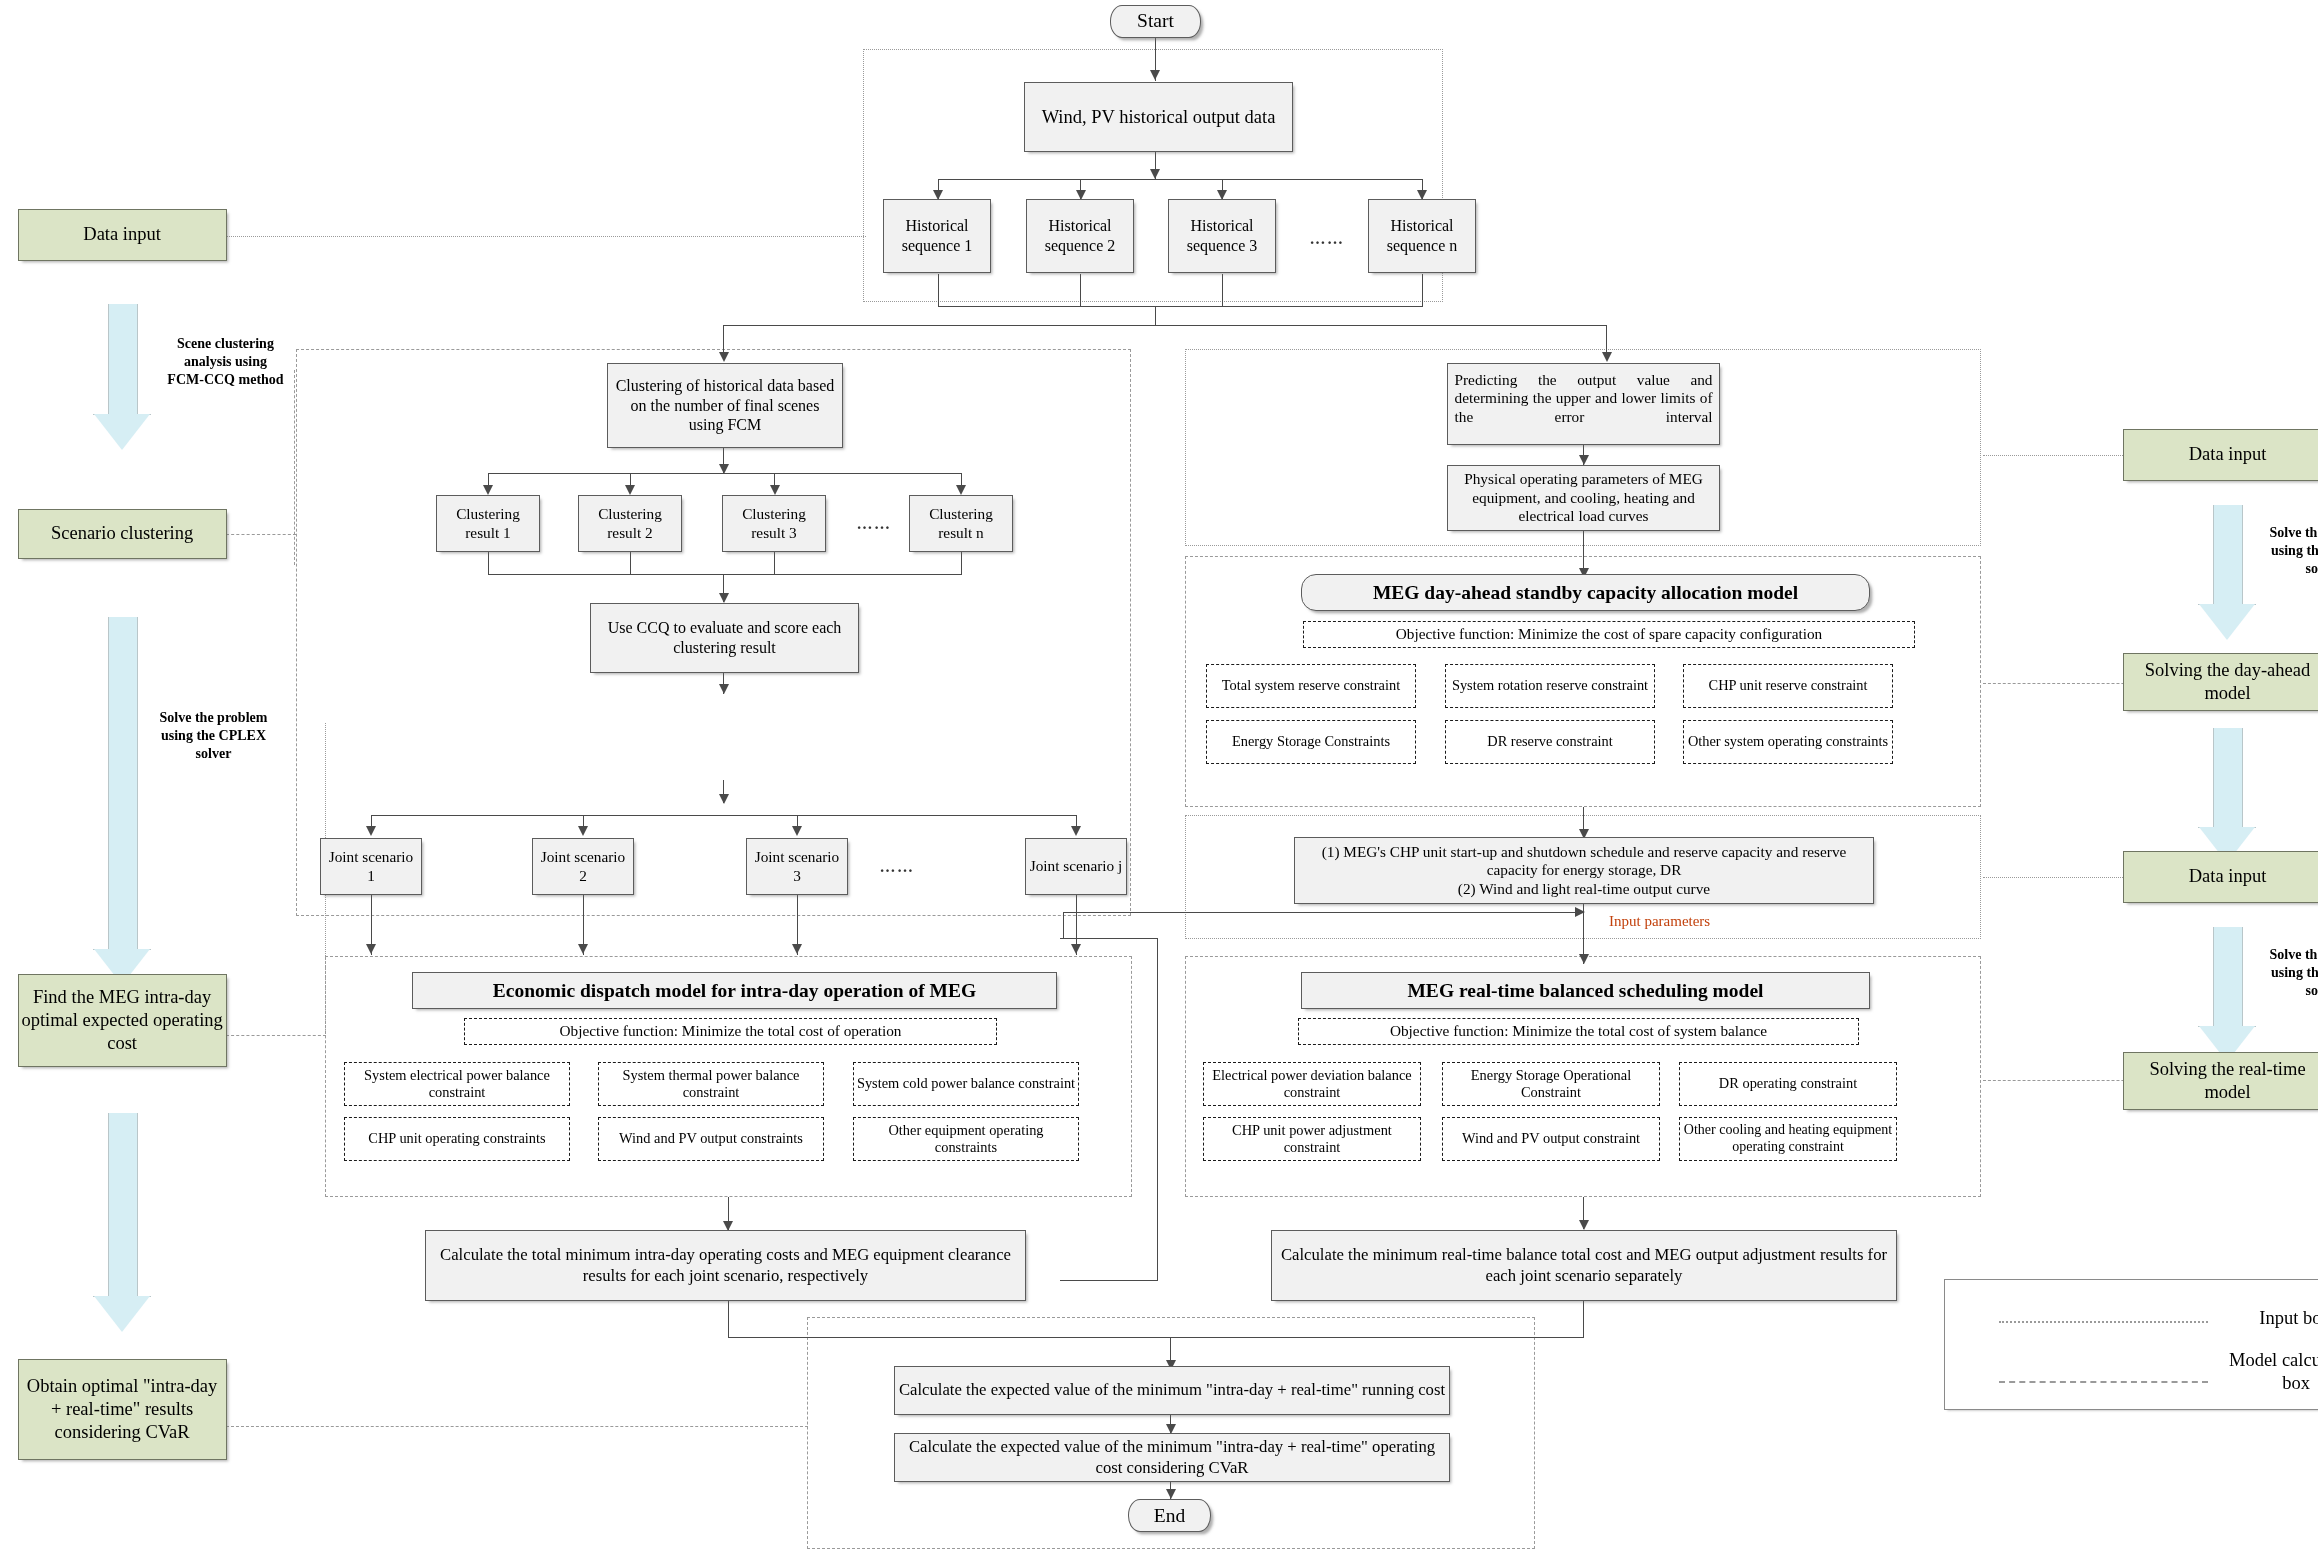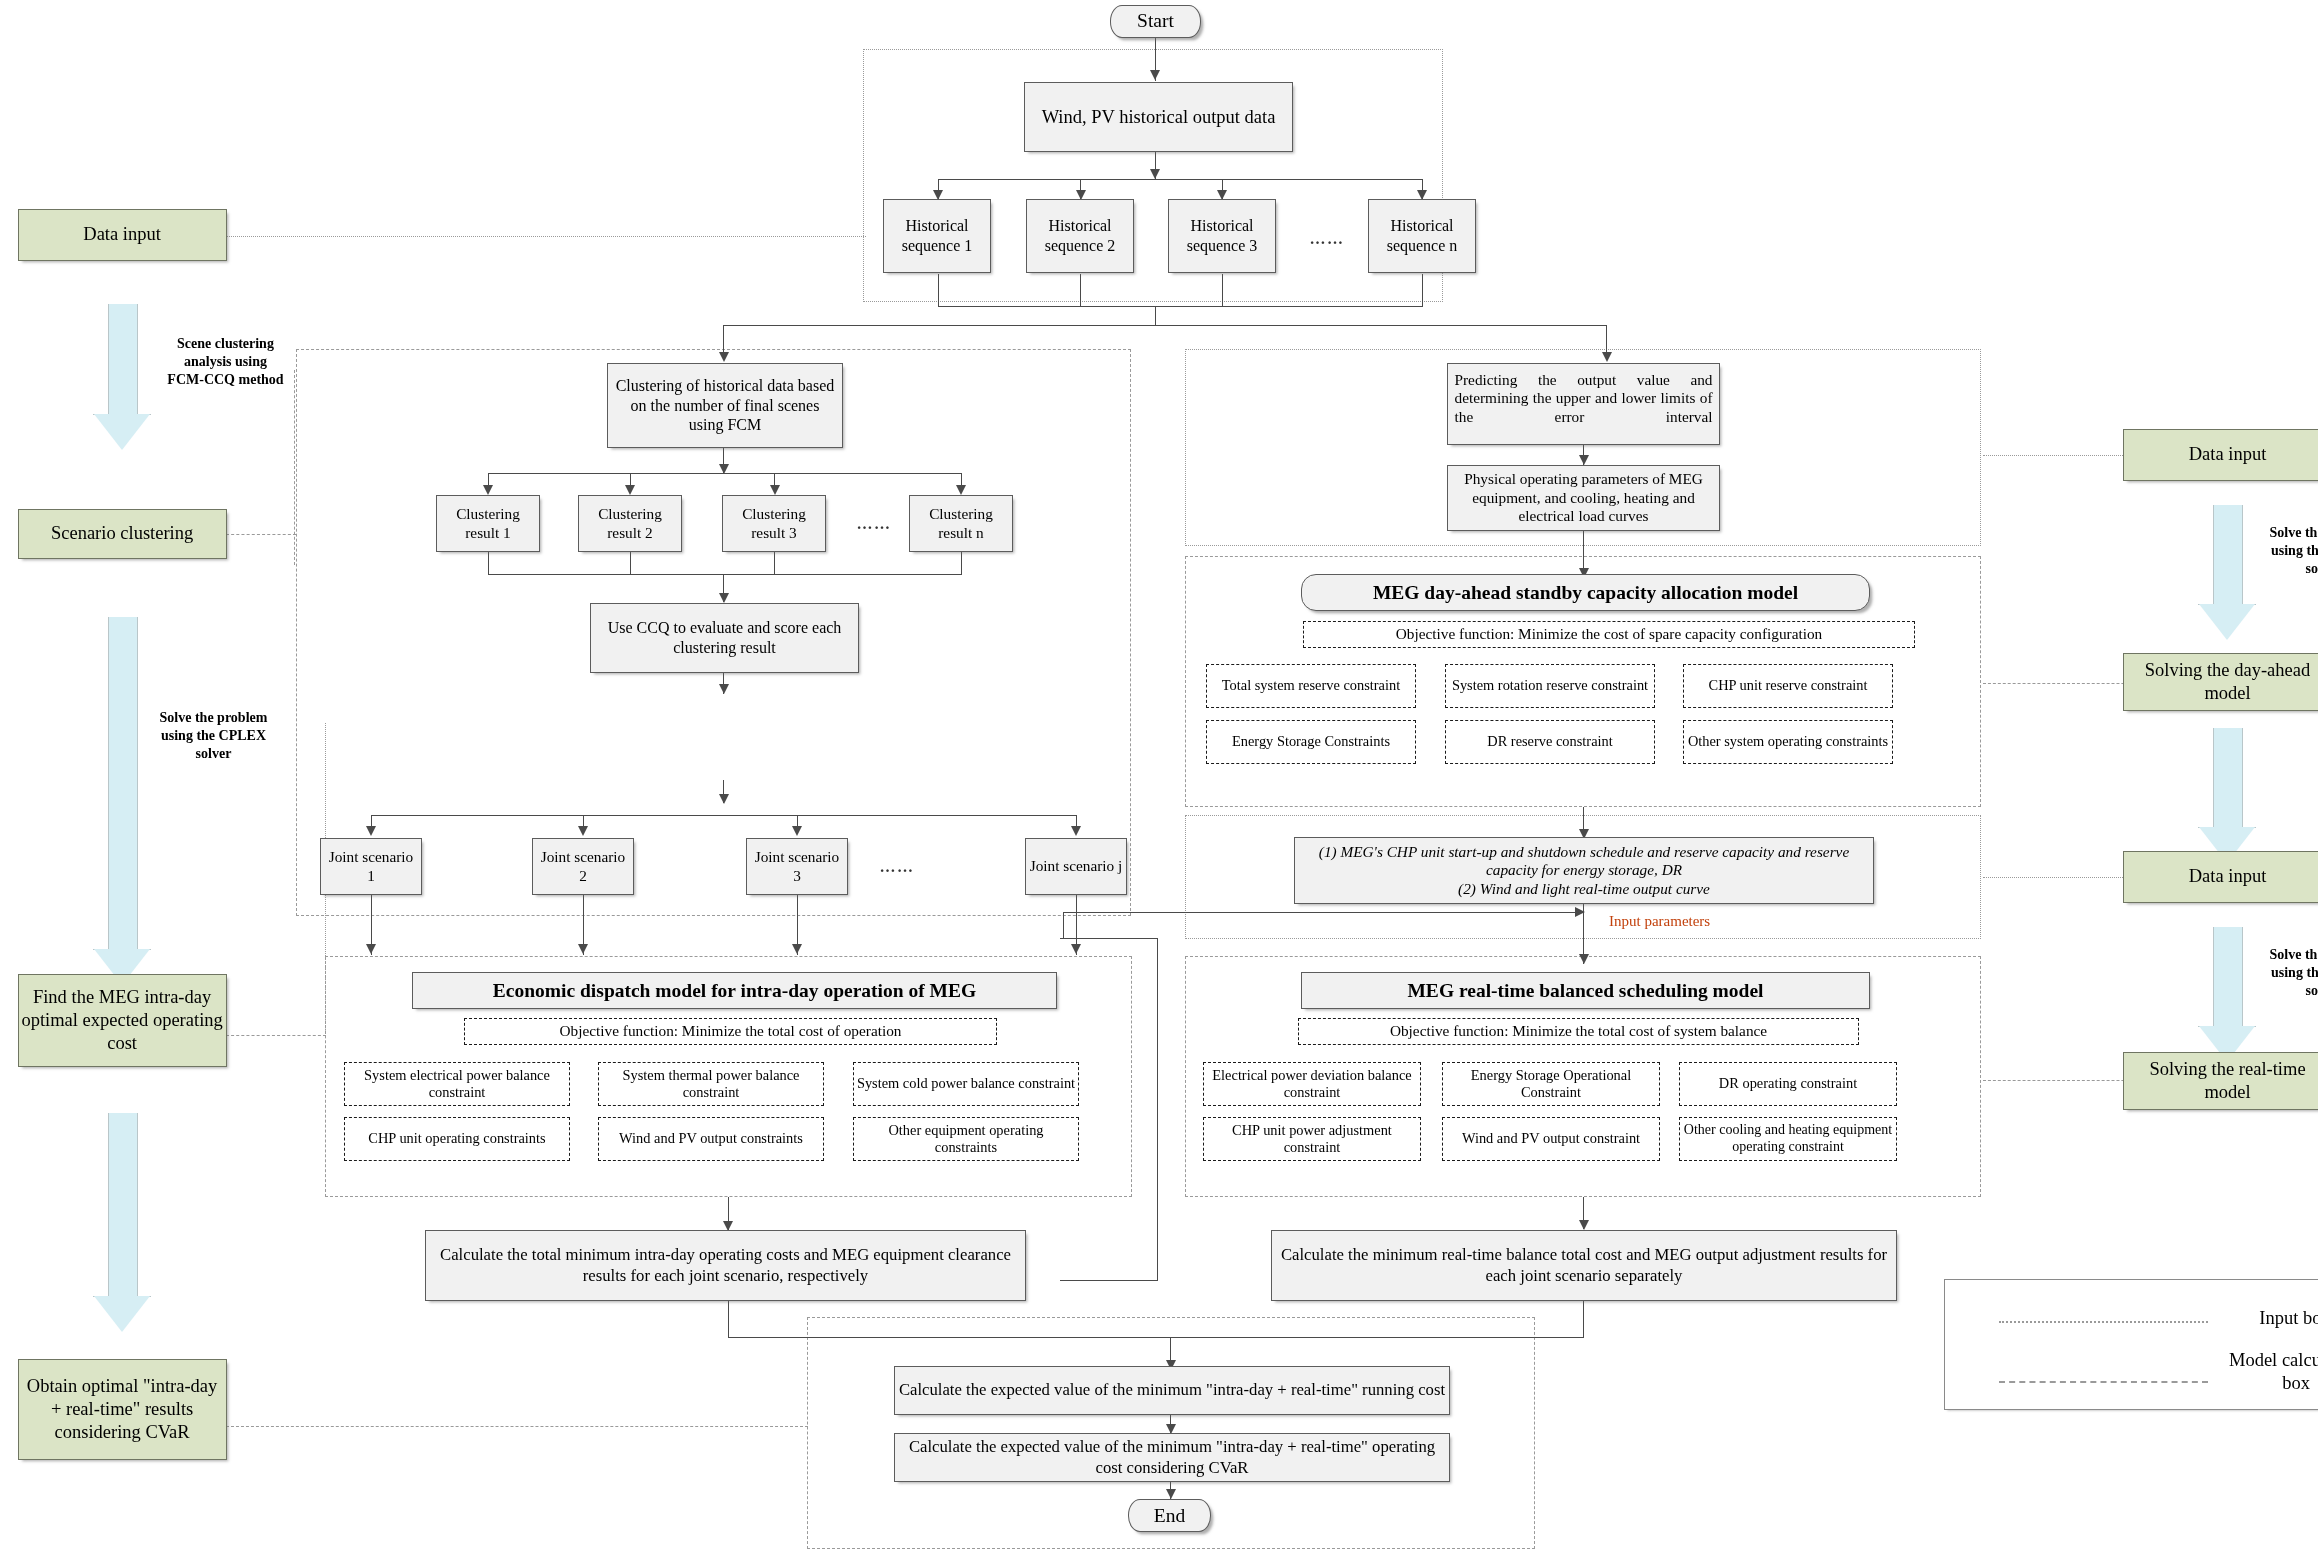--- a/index.html
+++ b/index.html
@@ -316,21 +316,21 @@
   <div class="abs chip" style="left:1206px;top:720px;width:210px;height:44px;font-size:14.4px;">
     <span>Energy Storage Constraints</span>
   </div>
   <div class="abs chip" style="left:1445px;top:720px;width:210px;height:44px;font-size:14.4px;">
     <span>DR reserve constraint</span>
   </div>
   <div class="abs chip" style="left:1683px;top:720px;width:210px;height:44px;font-size:14.4px;">
     <span>Other system operating constraints</span>
   </div>
 
-  <div class="abs pbox" style="left:1294px;top:837px;width:580px;height:67px;font-size:15.3px;white-space:pre-line;font-style:italic;">
+  <div class="abs pbox" style="left:1294px;top:837px;width:580px;height:67px;font-size:15.3px;white-space:pre-line;">
     <span>(1) MEG's CHP unit start-up and shutdown schedule and reserve capacity and reserve capacity for energy storage, DR
 (2) Wind and light real-time output curve</span>
   </div>
   <div class="abs" style="left:1609px;top:913px;font-size:15px;color:#c2410c;">Input parameters</div>
 
   <div class="abs pbox bold" style="left:412px;top:972px;width:645px;height:37px;font-size:19.5px;">
     <span>Economic dispatch model for intra-day operation of MEG</span>
   </div>
   <div class="abs chip" style="left:464px;top:1018px;width:533px;height:27px;font-size:15.3px;">
     <span>Objective function: Minimize the total cost of operation</span>

